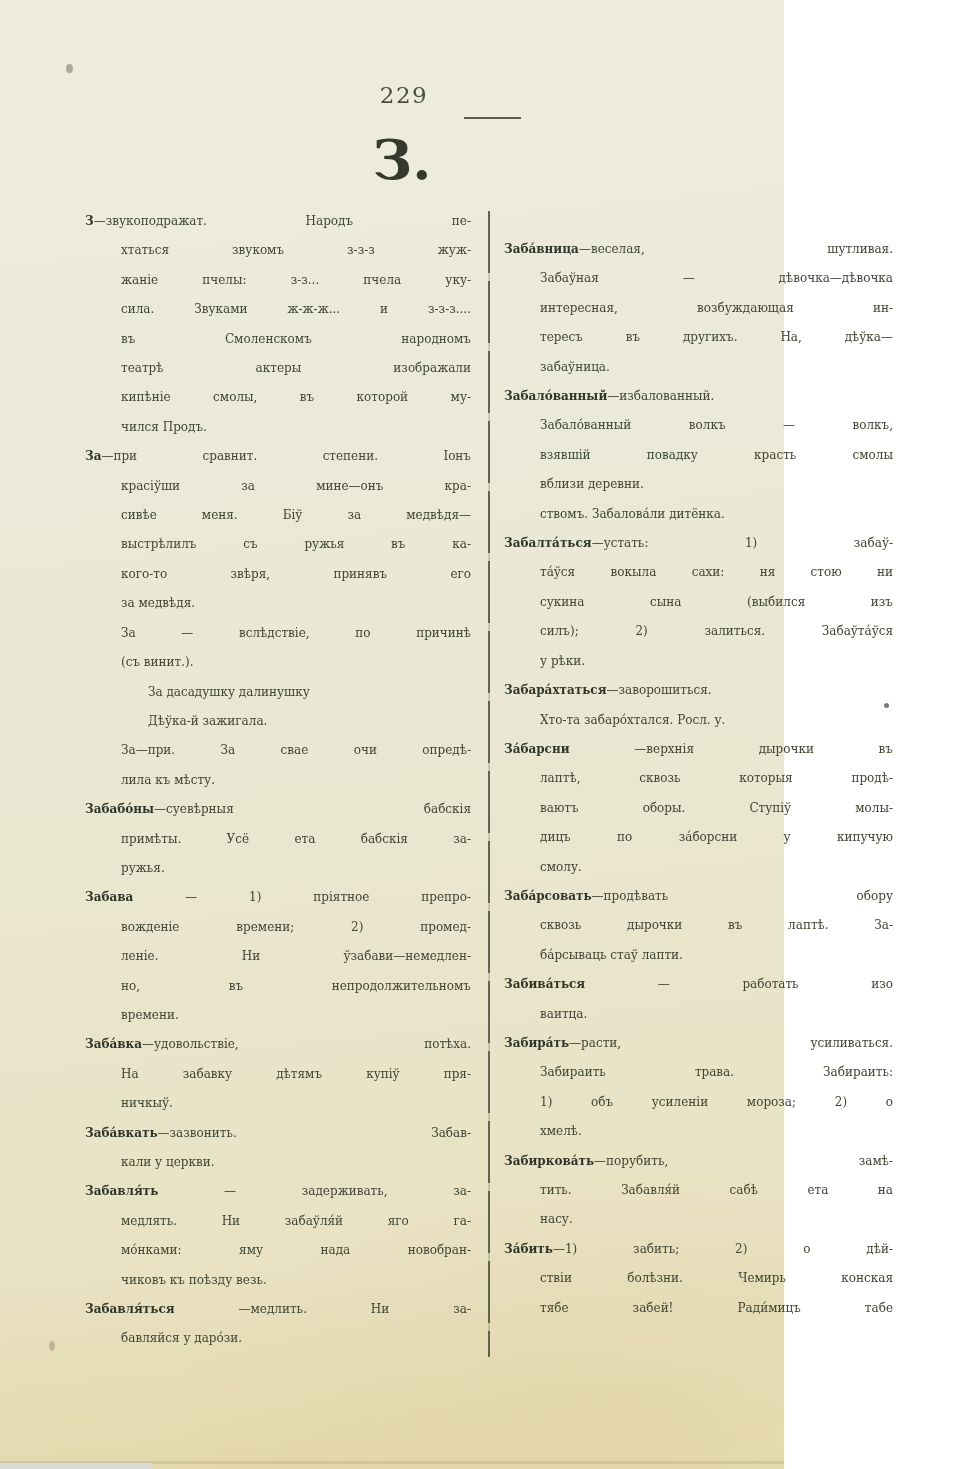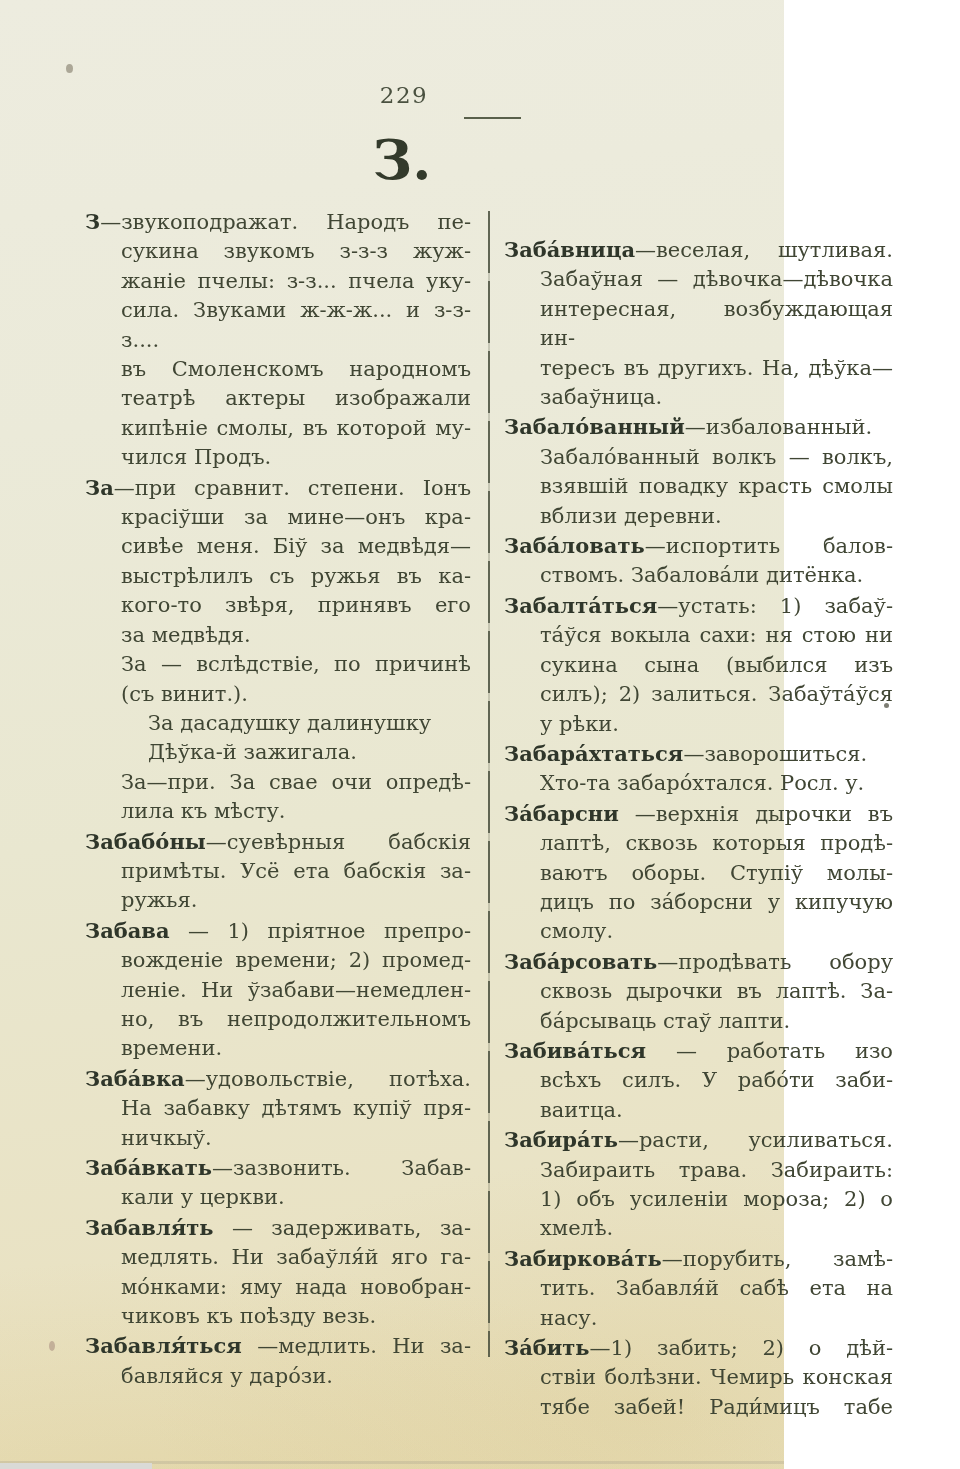--- a/index.html
+++ b/index.html
@@ -20,21 +20,21 @@
     font-size:23px;letter-spacing:1.5px;color:#4a5140;transform:translateX(12px);
   }
   .pagenum-rule{
     position:absolute;top:117px;left:464px;width:57px;height:2px;background:#59604b;
   }
   .section-letter{
     position:absolute;top:130px;left:0;width:100%;margin:0;text-align:center;
     font-size:55px;line-height:60px;font-weight:700;color:#333a2b;transform:translateX(10px);
   }
   .col{
-    position:absolute;top:207px;font-size:21px;line-height:29.4px;
+    position:absolute;top:207px;font-size:12px;line-height:29.4px;
     text-rendering:optimizeLegibility;
   }
   .col-left{left:85px;width:386px;}
   .col-right{left:504px;width:389px;margin-top:28px;}
   .divider{
     position:absolute;left:488px;top:211px;width:2px;height:1146px;
     background:repeating-linear-gradient(to bottom,
       rgba(72,78,60,0.85) 0 62px, rgba(72,78,60,0.22) 62px 70px);
   }
   .entry{margin:0;}
@@ -56,21 +56,21 @@
 <body>
 
 <div class="page">
   <div class="pagenum">229</div>
   <div class="pagenum-rule"></div>
   <h1 class="section-letter">З.</h1>
 
   <div class="col col-left" id="col-left">
       <div class="entry word">
         <div class="line first"><span class="head">З</span>—звукоподражат. Народъ пе-</div>
-        <div class="line cont">сукина звукомъ з-з-з жуж-</div>
+        <div class="line cont">хтаться звукомъ з-з-з жуж-</div>
         <div class="line cont">жаніе пчелы: з-з... пчела уку-</div>
         <div class="line cont">сила. Звуками ж-ж-ж... и з-з-з....</div>
         <div class="line cont">въ Смоленскомъ народномъ</div>
         <div class="line cont">театрѣ актеры изображали</div>
         <div class="line cont">кипѣніе смолы, въ которой му-</div>
         <div class="line cont">чился Продъ.</div>
       </div>
       <div class="entry word">
         <div class="line first"><span class="head">За</span>—при сравнит. степени. Іонъ</div>
         <div class="line cont">красіўши за мине—онъ кра-</div>
@@ -132,21 +132,20 @@
         <div class="line cont">тересъ въ другихъ. На, дѣўка—</div>
         <div class="line cont">забаўница.</div>
       </div>
       <div class="entry word">
         <div class="line first"><span class="head">Забало́ванный</span>—избалованный.</div>
         <div class="line cont">Забало́ванный волкъ — волкъ,</div>
         <div class="line cont">взявшій повадку красть смолы</div>
         <div class="line cont">вблизи деревни.</div>
       </div>
       <div class="entry word">
-        <div class="line first"><span class="head">Заба́ловать</span>—испортить балов-</div>
         <div class="line cont">ствомъ. Забалова́ли дитёнка.</div>
       </div>
       <div class="entry word">
         <div class="line first"><span class="head">Забалта́ться</span>—устать: 1) забаў-</div>
         <div class="line cont">та́ўся вокыла сахи: ня стою ни</div>
         <div class="line cont">сукина сына (выбился изъ</div>
         <div class="line cont">силъ); 2) залиться. Забаўта́ўся</div>
         <div class="line cont">у рѣки.</div>
       </div>
       <div class="entry word">
@@ -160,21 +159,20 @@
         <div class="line cont">дицъ по за́борсни у кипучую</div>
         <div class="line cont">смолу.</div>
       </div>
       <div class="entry word">
         <div class="line first"><span class="head">Заба́рсовать</span>—продѣвать обору</div>
         <div class="line cont">сквозь дырочки въ лаптѣ. За-</div>
         <div class="line cont">ба́рсываць стаў лапти.</div>
       </div>
       <div class="entry word">
         <div class="line first"><span class="head">Забива́ться</span> — работать изо</div>
-        <div class="line cont">всѣхъ силъ. У рабо́ти заби-</div>
         <div class="line cont">ваитца.</div>
       </div>
       <div class="entry word">
         <div class="line first"><span class="head">Забира́ть</span>—расти, усиливаться.</div>
         <div class="line cont">Забираить трава. Забираить:</div>
         <div class="line cont">1) объ усиленіи мороза; 2) о</div>
         <div class="line cont">хмелѣ.</div>
       </div>
       <div class="entry word">
         <div class="line first"><span class="head">Забиркова́ть</span>—порубить, замѣ-</div>

